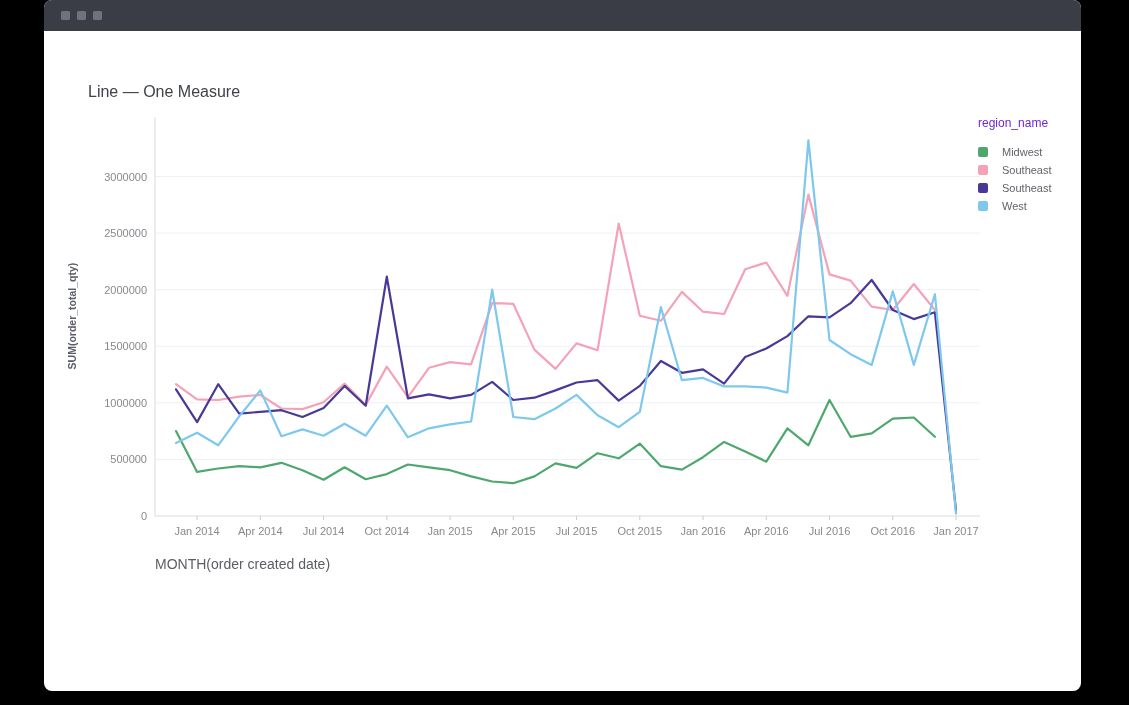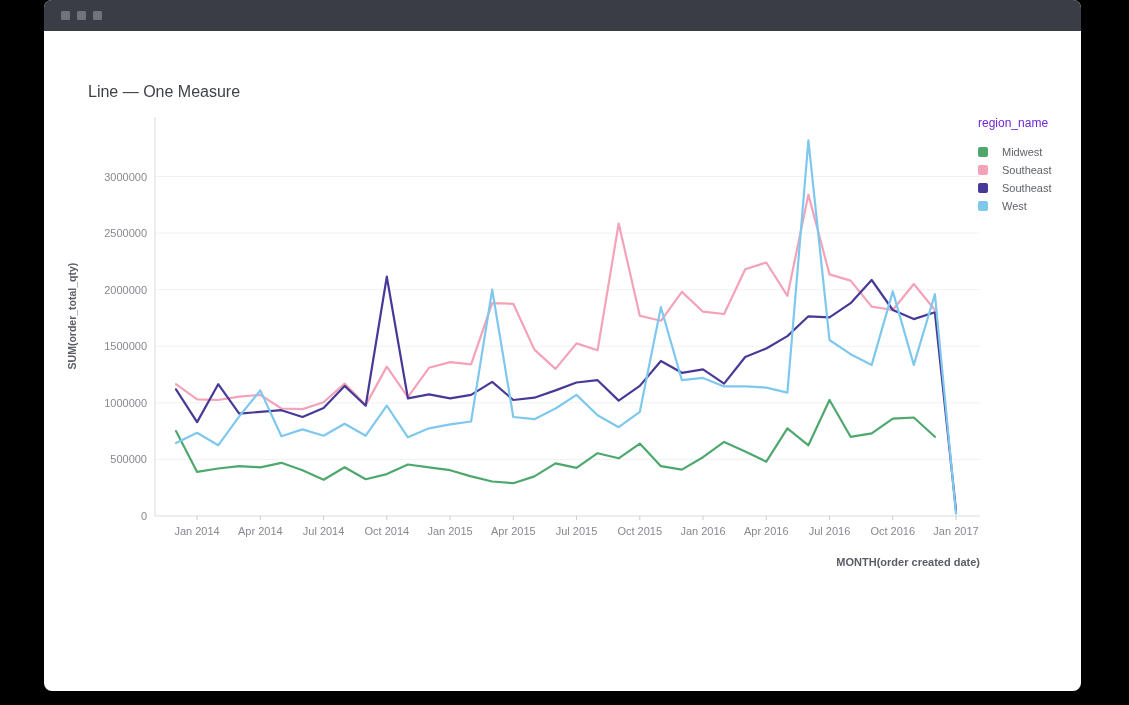--- a/index.html
+++ b/index.html
@@ -9,22 +9,22 @@
   .titlebar{height:31px;background:#3a3d46;display:flex;align-items:center;padding-left:17px;gap:7px;}
   .dot{width:9px;height:9px;background:#70737c;border-radius:1.5px;}
   .chart-title{position:absolute;left:44px;top:83px;font-size:16px;color:#3f4246;}
   .legend{position:absolute;left:934px;top:116px;width:100px;}
   .legend-title{font-size:12px;color:#6d28d9;margin-bottom:16px;}
   .legend-item{display:flex;align-items:center;gap:14px;margin-bottom:6px;cursor:pointer;}
   .legend-swatch{width:10px;height:10px;border-radius:2px;flex:0 0 auto;}
   .legend-label{font-size:11px;color:#5f6368;}
   .y-axis-title{position:absolute;left:-52px;top:310px;width:160px;text-align:center;
     font-size:10.5px;font-weight:bold;color:#5a5d63;transform:rotate(-90deg);}
-  .x-axis-title{position:absolute;left:111px;top:556px;width:825px;text-align:right;
-    font-size:11px;font-weight:bold;color:#5a5d63;}
+  .x-axis-title{position:absolute;left:111px;top:556px;width:825px;text-align:left;
+    font-size:14px;font-weight:normal;color:#5a5d63;}
   svg text{font-family:"Liberation Sans",sans-serif;}
   .tick-text{font-size:11px;fill:#87898d;}
 </style>
 </head>
 <body>
 
 <div class="window">
   <div class="titlebar">
     <div class="dot"></div>
     <div class="dot"></div>

